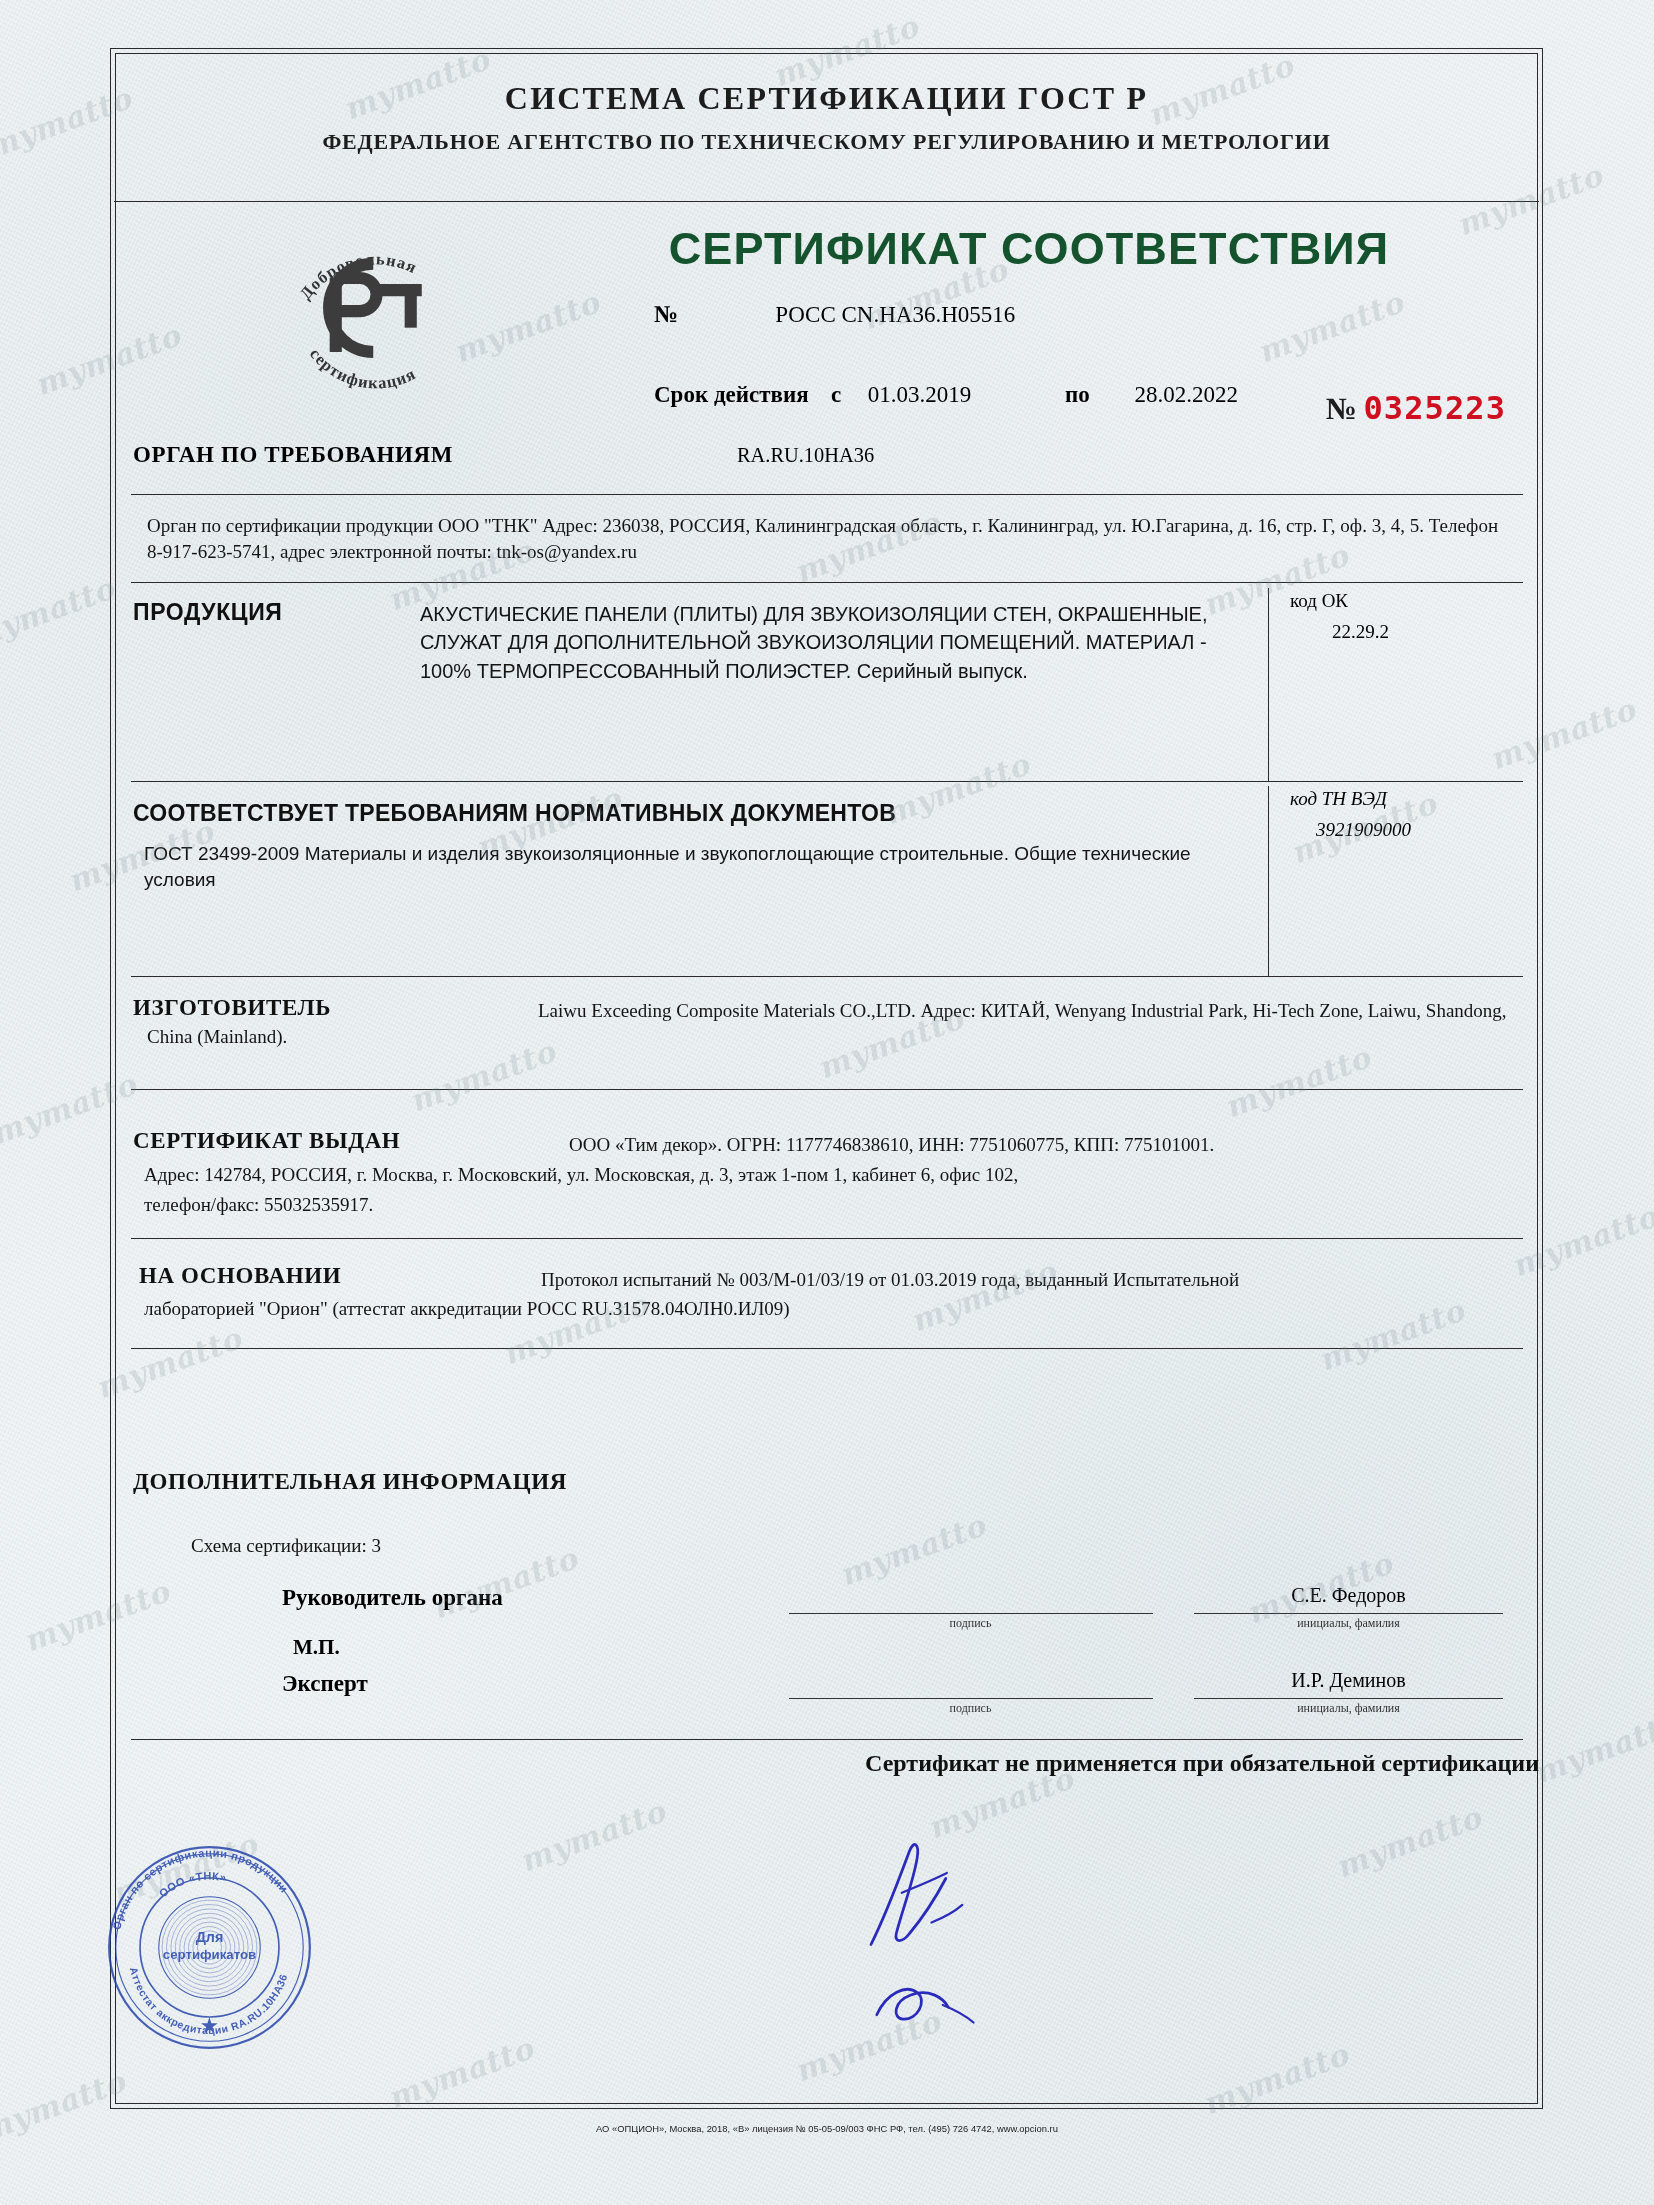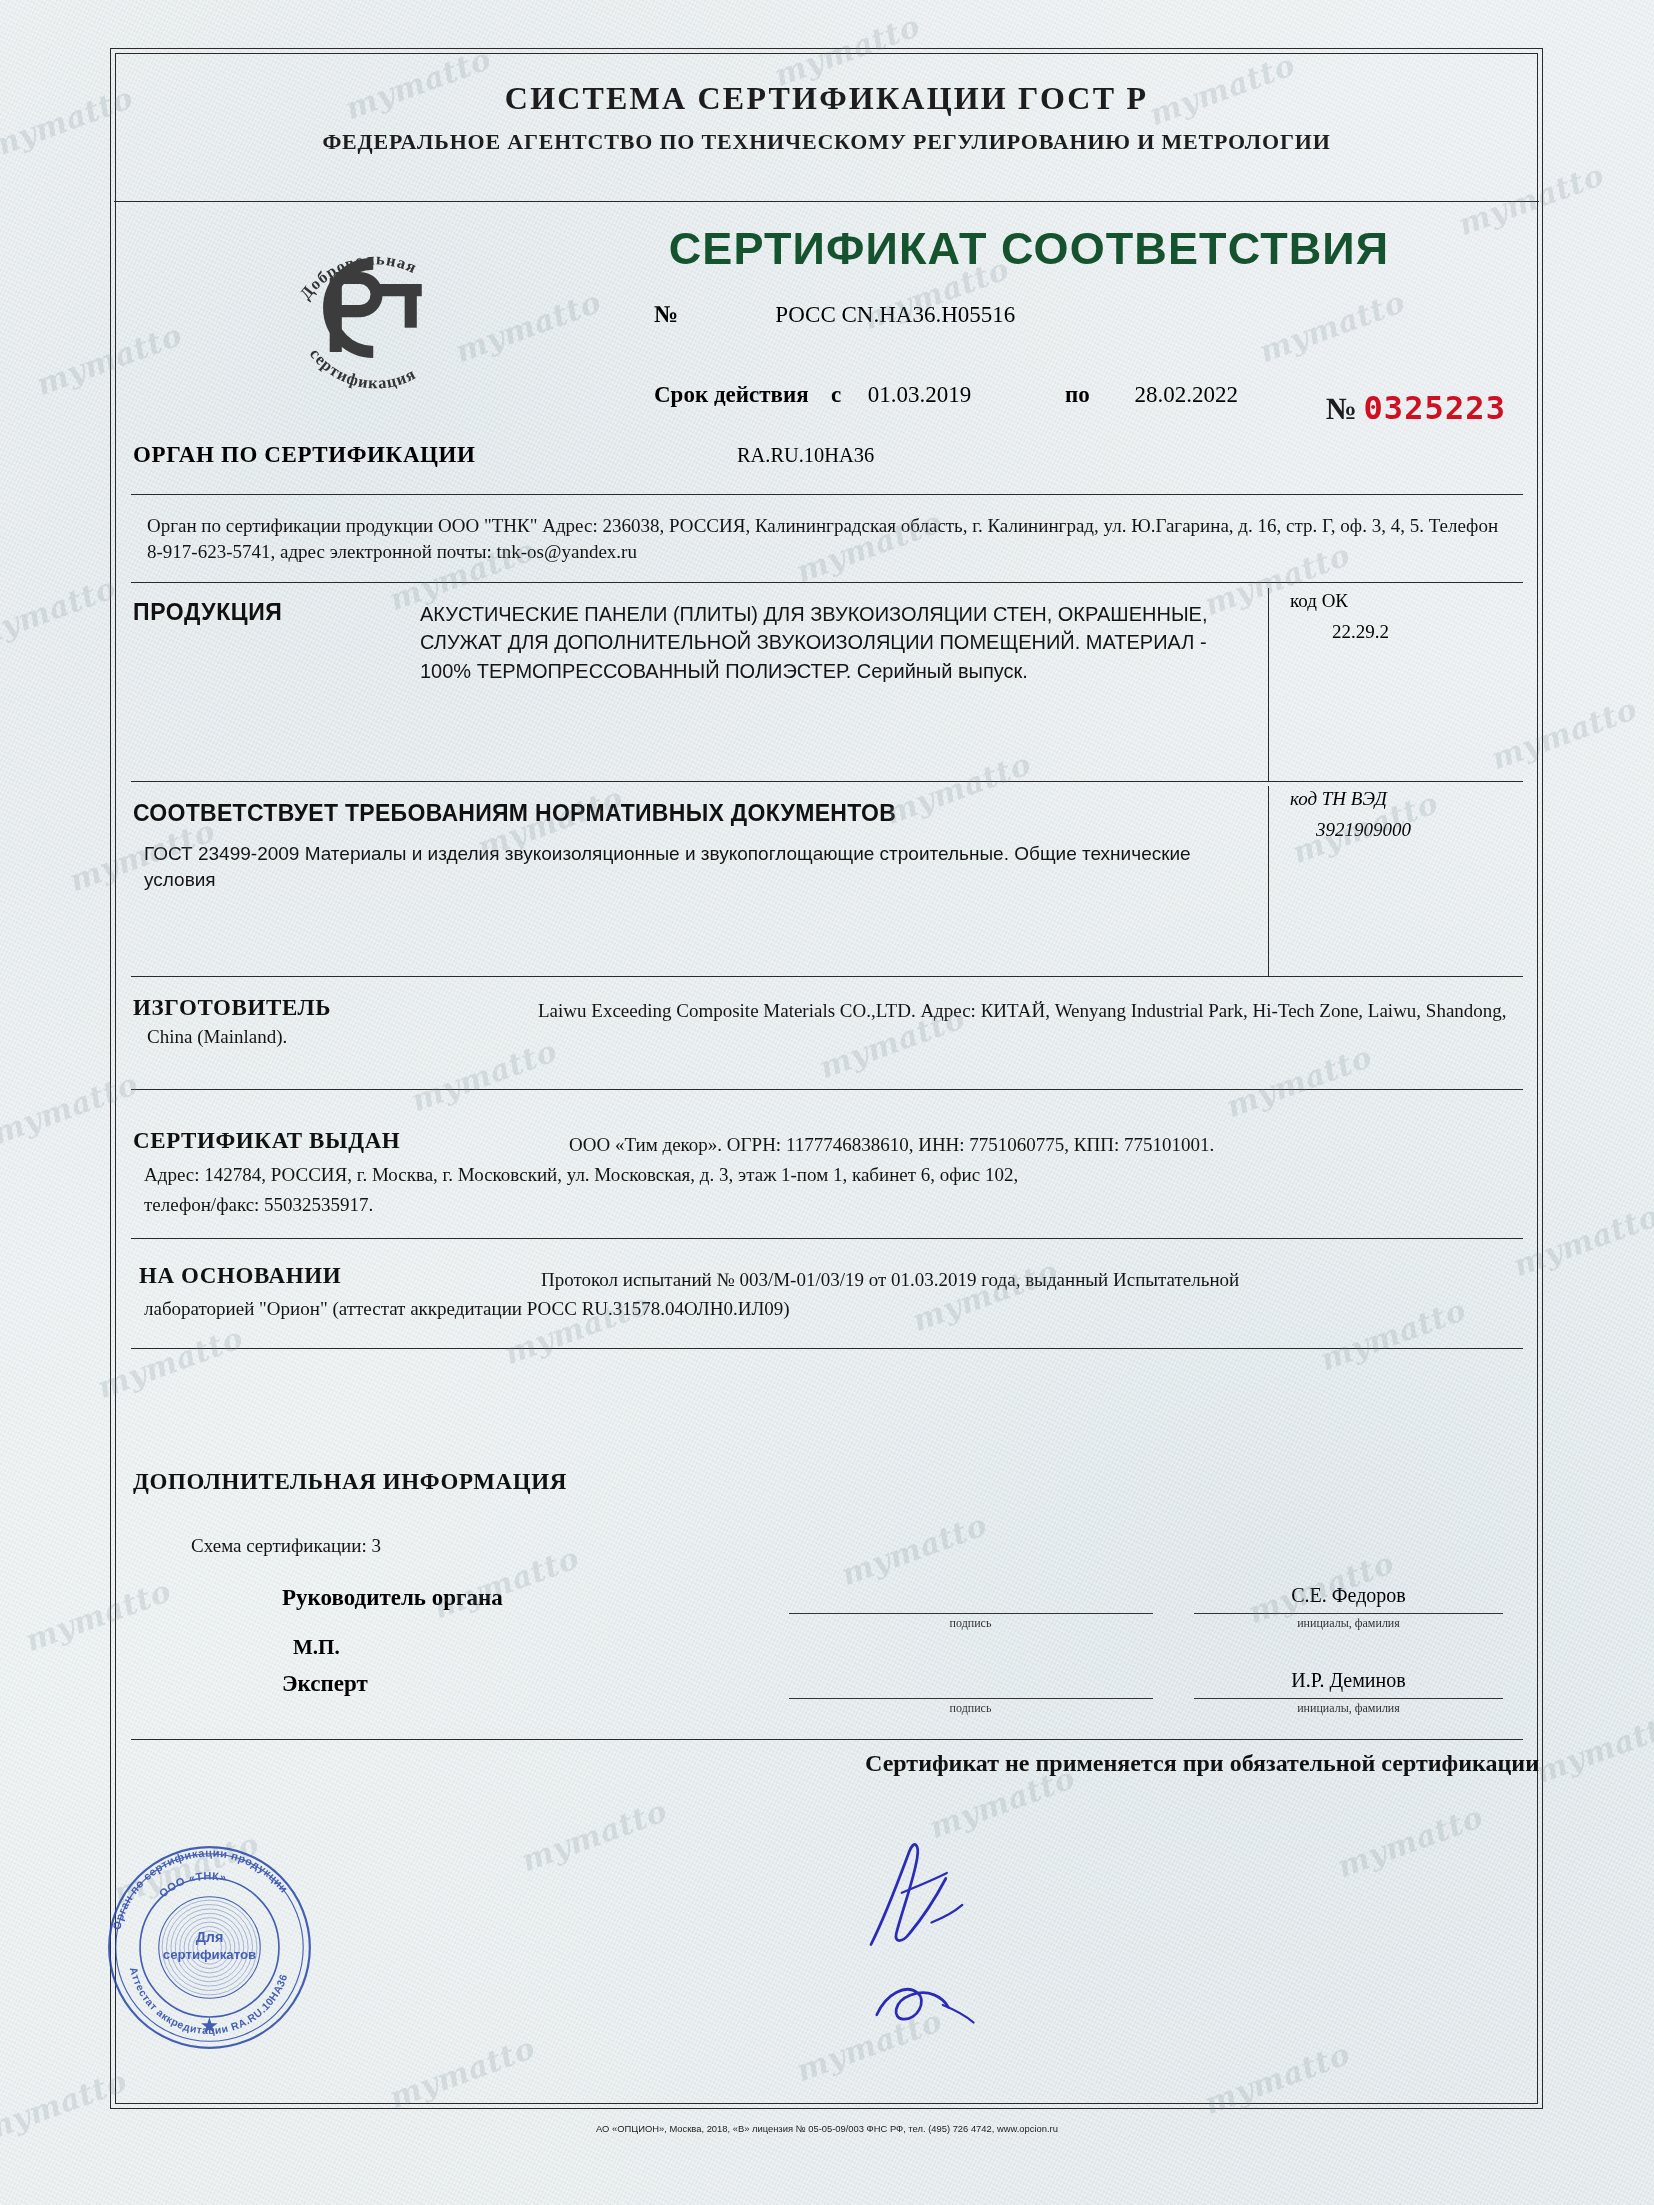--- a/index.html
+++ b/index.html
@@ -364,21 +364,21 @@
     <span class="lbl" style="margin-left:16.5px">с</span>
     <span class="d1">01.03.2019</span>
     <span class="po">по</span>
     <span class="d2">28.02.2022</span>
   </div>
 
   <div class="blank-no">
     <span>№</span><span class="red">0325223</span>
   </div>
 
-  <div class="organ-row">ОРГАН ПО СЕРТИФИКАЦИИ</div>
+  <div class="organ-row">ОРГАН ПО ТРЕБОВАНИЯМ</div>
   <div class="organ-val">RA.RU.10НА36</div>
 
   <div class="sep" style="top:292px;"></div>
 
   <div class="body-text" style="left:33px; top:311px; width:1361px;">Орган по сертификации продукции ООО "ТНК" Адрес: 236038, РОССИЯ, Калининградская область, г. Калининград, ул. Ю.Гагарина, д. 16, стр. Г, оф. 3, 4, 5. Телефон 8-917-623-5741, адрес электронной почты: tnk-os@yandex.ru</div>
 
   <div class="sep" style="top:380px;"></div>
 
   <div class="sec-label sans" style="left:19px; top:397px;">ПРОДУКЦИЯ</div>
   <div class="body-text sans" style="left:306px; top:398px; width:832px; font-size:20px; line-height:1.42;">АКУСТИЧЕСКИЕ ПАНЕЛИ (ПЛИТЫ) ДЛЯ ЗВУКОИЗОЛЯЦИИ СТЕН, ОКРАШЕННЫЕ, СЛУЖАТ ДЛЯ ДОПОЛНИТЕЛЬНОЙ ЗВУКОИЗОЛЯЦИИ ПОМЕЩЕНИЙ. МАТЕРИАЛ - 100% ТЕРМОПРЕССОВАННЫЙ ПОЛИЭСТЕР. Серийный выпуск.</div>

